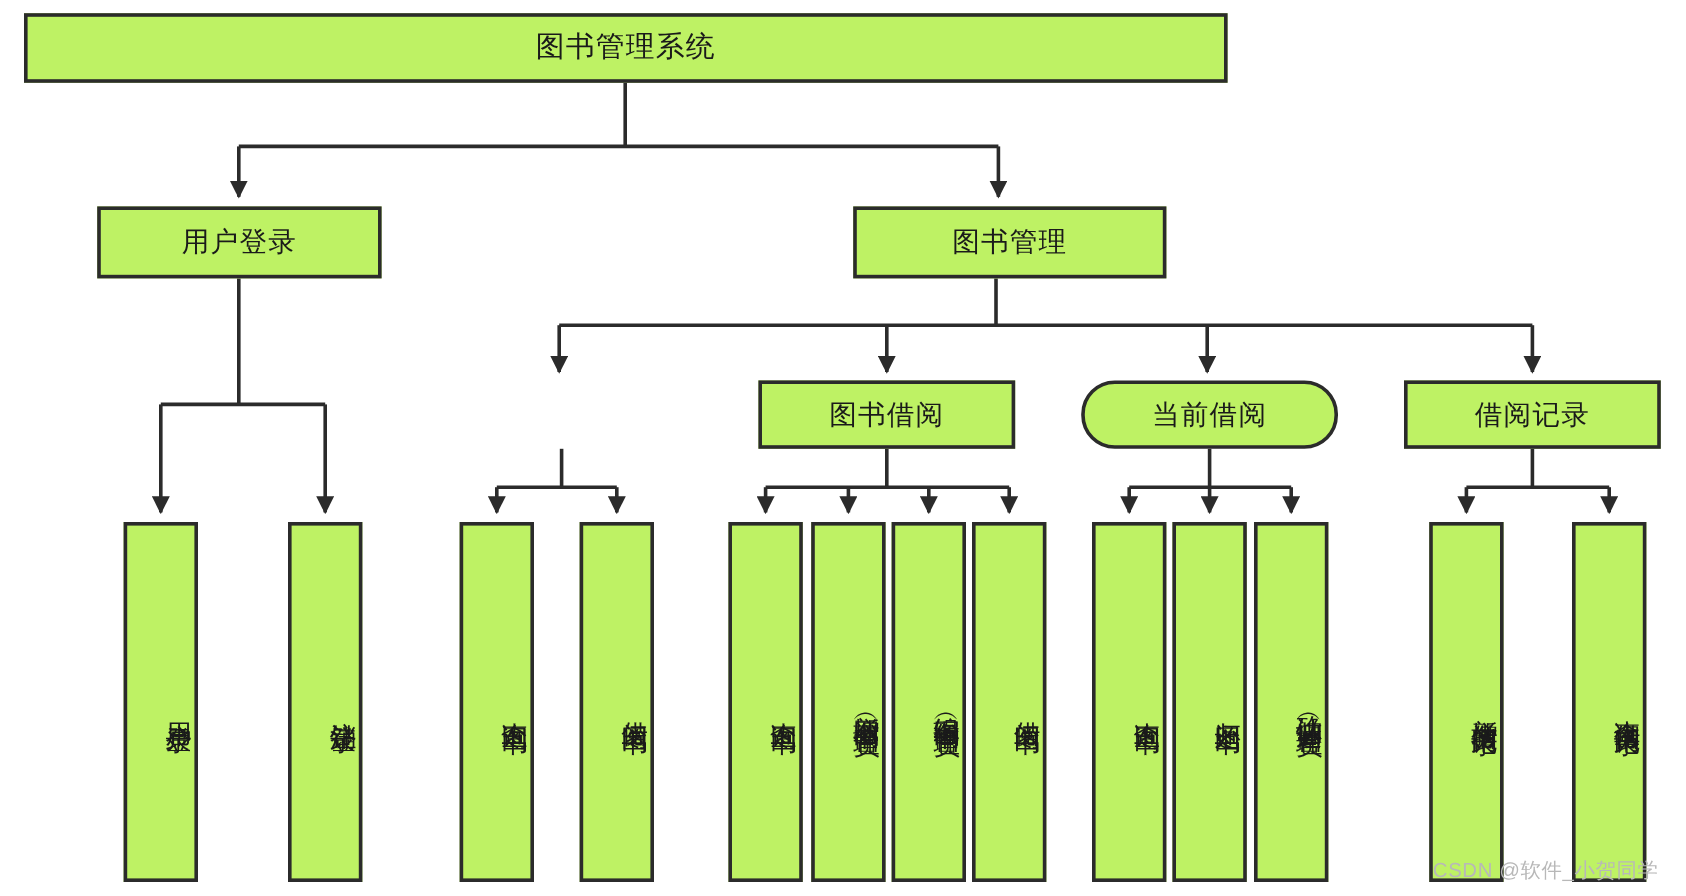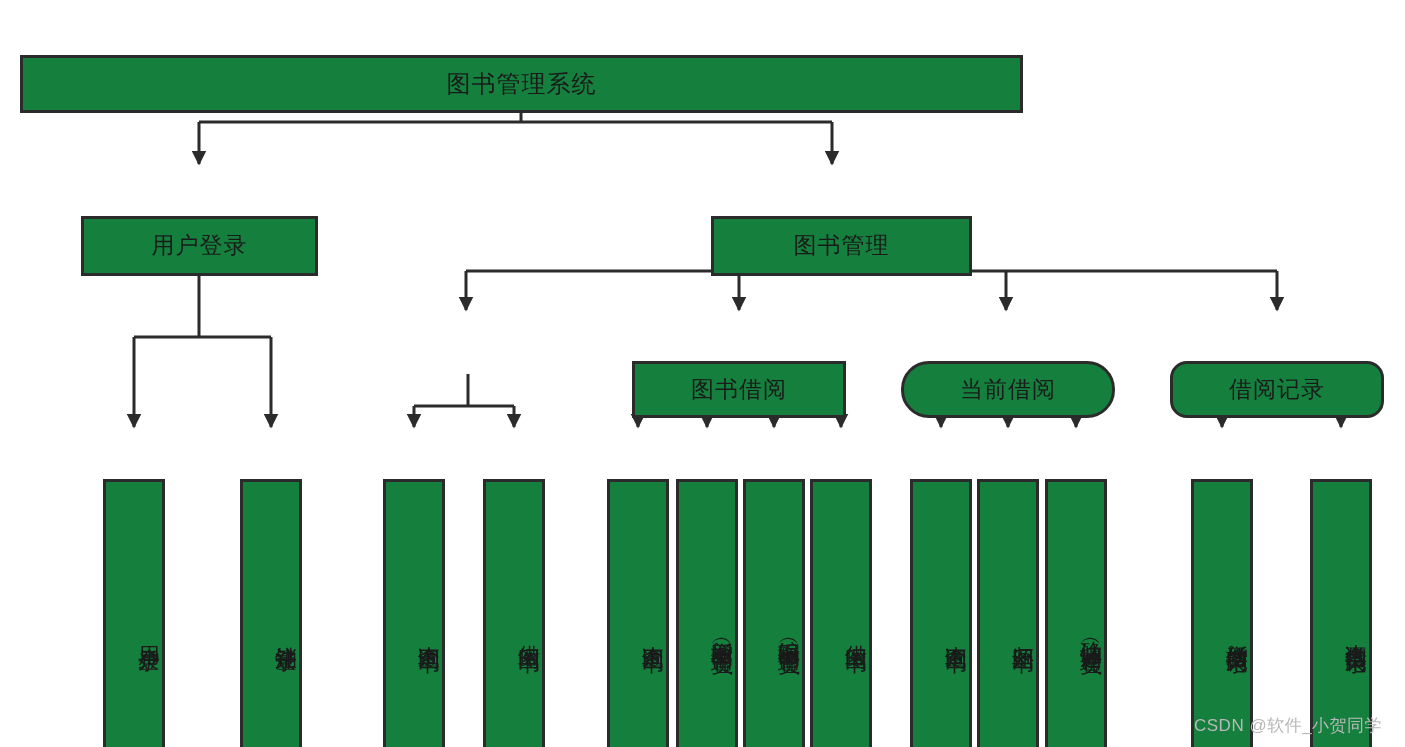--- a/index.html
+++ b/index.html
@@ -23,29 +23,28 @@
     left: 0;
     top: 0;
     width: 1405px;
     height: 747px;
     pointer-events: none;
   }
   .node {
     position: absolute;
     box-sizing: border-box;
     border: 3px solid #2b2b2b;
-    background: #15803d;
+    background: #bef264;
     display: flex;
     align-items: center;
     justify-content: center;
     color: #1a1a1a;
     line-height: 1.18;
     text-align: center;
     overflow: hidden;
-    margin-top: 44px;
   }
   .node.horizontal {
     writing-mode: horizontal-tb;
     font-size: 23px;
     letter-spacing: 1px;
   }
   .node.root {
     font-size: 24px;
   }
   .node.vertical {
@@ -135,21 +134,21 @@
   <div class="node horizontal" style="left:711px; top:172px; width:261px; height:60px;">
     <span>图书管理</span>
   </div>
 
   <div class="node horizontal" style="left:632px; top:317px; width:214px; height:57px;">
     <span>图书借阅</span>
   </div>
   <div class="node horizontal" style="left:901px; top:317px; width:214px; height:57px;border-radius:28px;">
     <span>当前借阅</span>
   </div>
-  <div class="node horizontal" style="left:1170px; top:317px; width:214px; height:57px;border-radius:17px;">
+  <div class="node horizontal" style="left:1170px; top:317px; width:214px; height:57px;">
     <span>借阅记录</span>
   </div>
 
   <div class="node vertical" style="left:103px; top:435px; width:62px; height:300px;">
     <span class="vtext">用户登录</span>
   </div>
   <div class="node vertical" style="left:240px; top:435px; width:62px; height:300px;">
     <span class="vtext">注销登录</span>
   </div>
 

